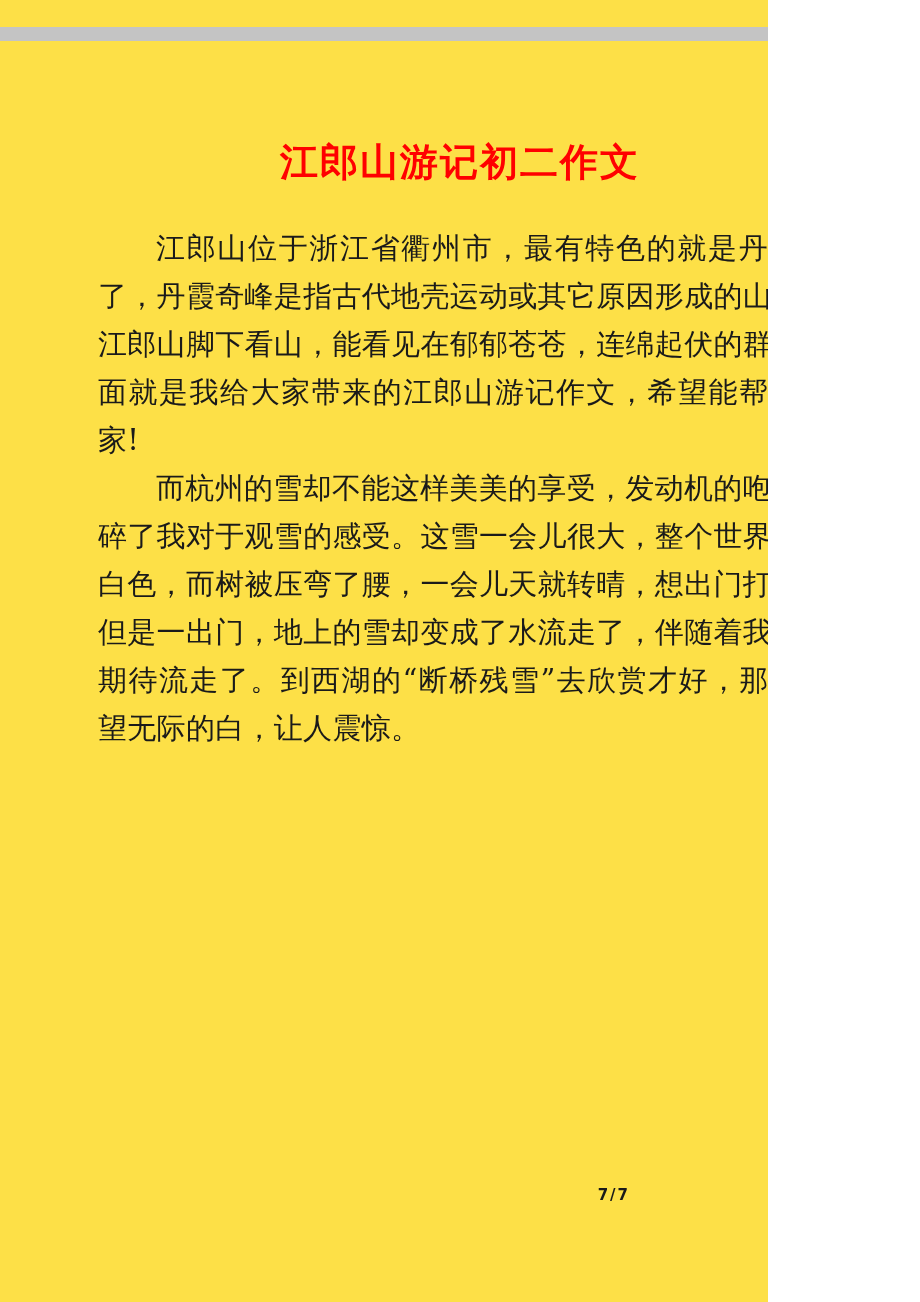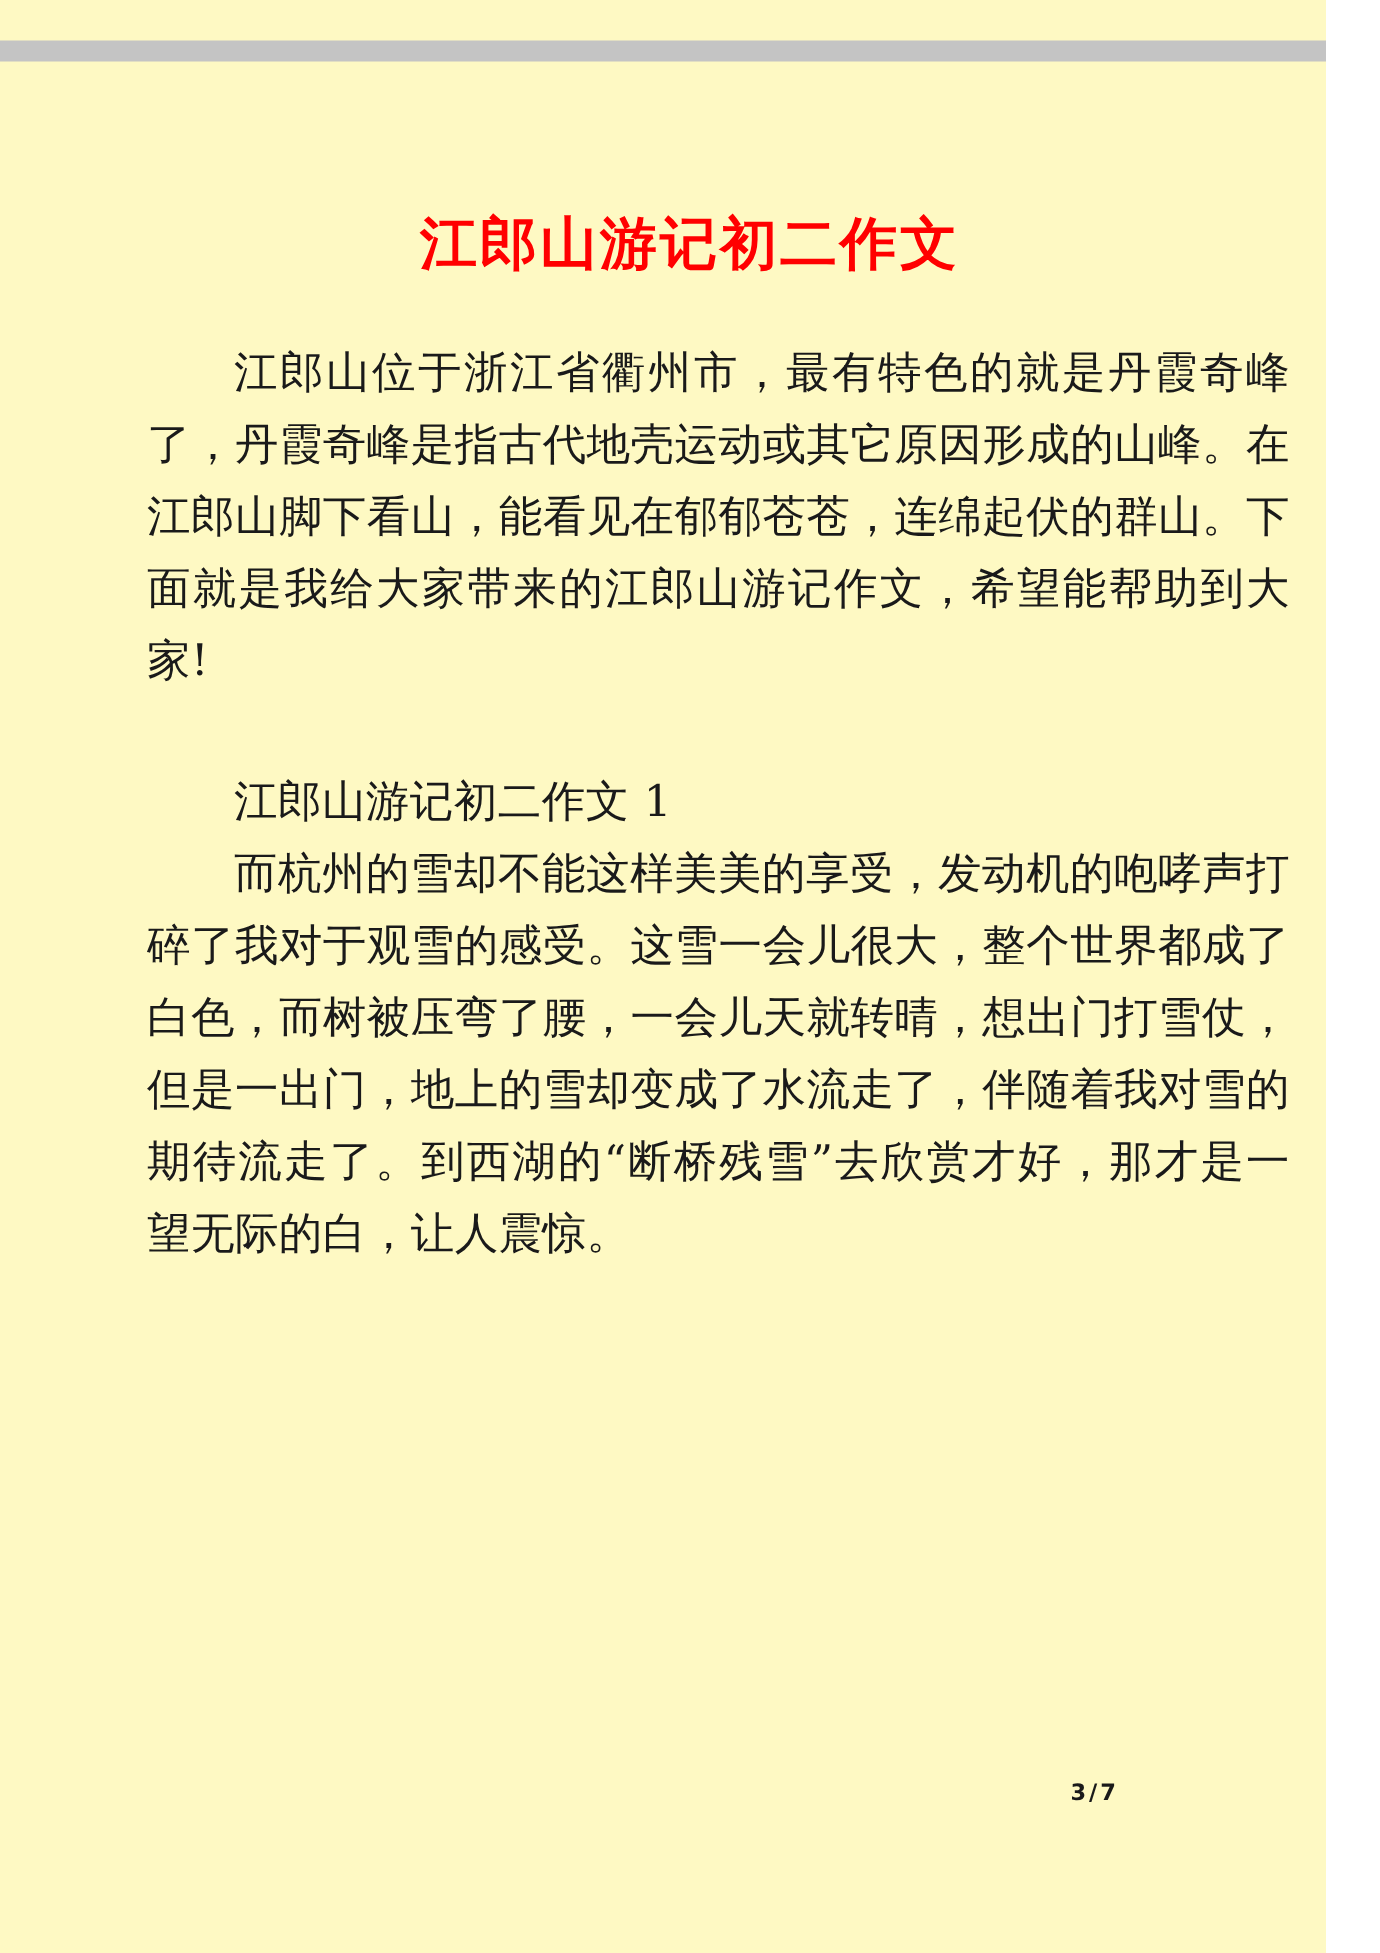--- a/index.html
+++ b/index.html
@@ -2,23 +2,23 @@
 <html><head>
 <meta charset="utf-8">
 <style>
   html, body {
     margin: 0;
     padding: 0;
     background: #ffffff;
   }
   .page {
     position: relative;
-    width: 884px;
+    width: 768px;
     height: 1302px;
-    background: #fef9c3;
+    background: #fde047;
     overflow: hidden;
     font-family: "DejaVu Serif", "Liberation Serif", serif;
   }
   .top-divider {
     position: absolute;
     top: 27px;
     left: 0;
     width: 920px;
     height: 14px;
     background: #c4c4c4;
@@ -76,19 +76,18 @@
 <div class="page">
 
   <div class="top-divider"></div>
 
   <div class="title-wrap">
     <h1 class="doc-title">江郎山游记初二作文</h1>
   </div>
 
   <div class="content">
     <p>江郎山位于浙江省衢州市，最有特色的就是丹霞奇峰了，丹霞奇峰是指古代地壳运动或其它原因形成的山峰。在江郎山脚下看山，能看见在郁郁苍苍，连绵起伏的群山。下面就是我给大家带来的江郎山游记作文，希望能帮助到大家!</p>
-    <p class="section-heading">江郎山游记初二作文 1</p>
     <p>而杭州的雪却不能这样美美的享受，发动机的咆哮声打碎了我对于观雪的感受。这雪一会儿很大，整个世界都成了白色，而树被压弯了腰，一会儿天就转晴，想出门打雪仗，但是一出门，地上的雪却变成了水流走了，伴随着我对雪的期待流走了。到西湖的“断桥残雪”去欣赏才好，那才是一望无际的白，让人震惊。</p>
   </div>
 
-  <div class="footer-page">3/7</div>
+  <div class="footer-page">7/7</div>
 
 </div>
 
 </body></html>

